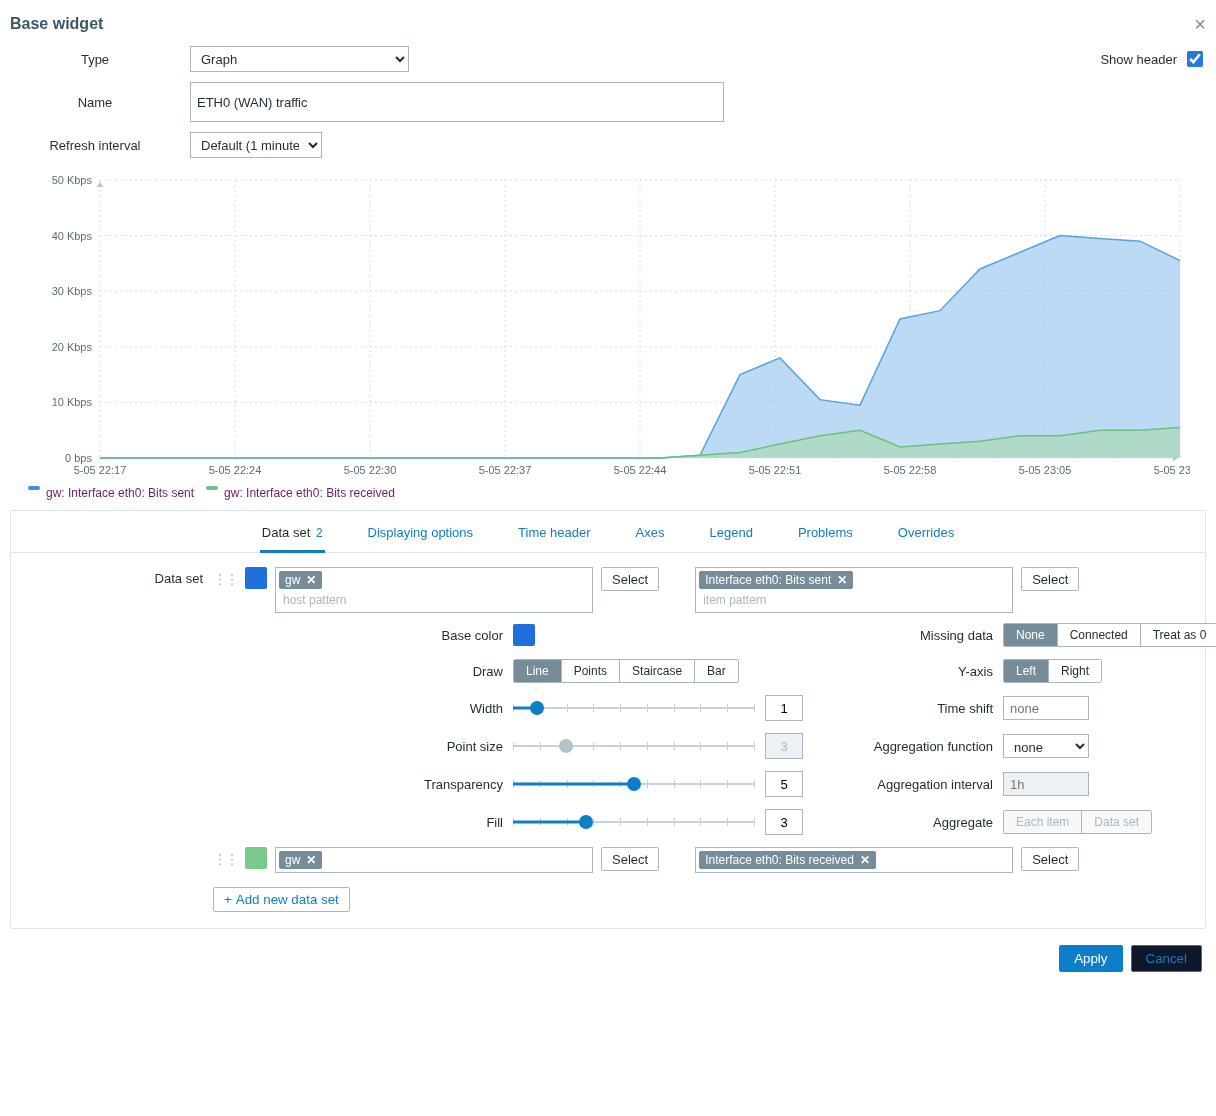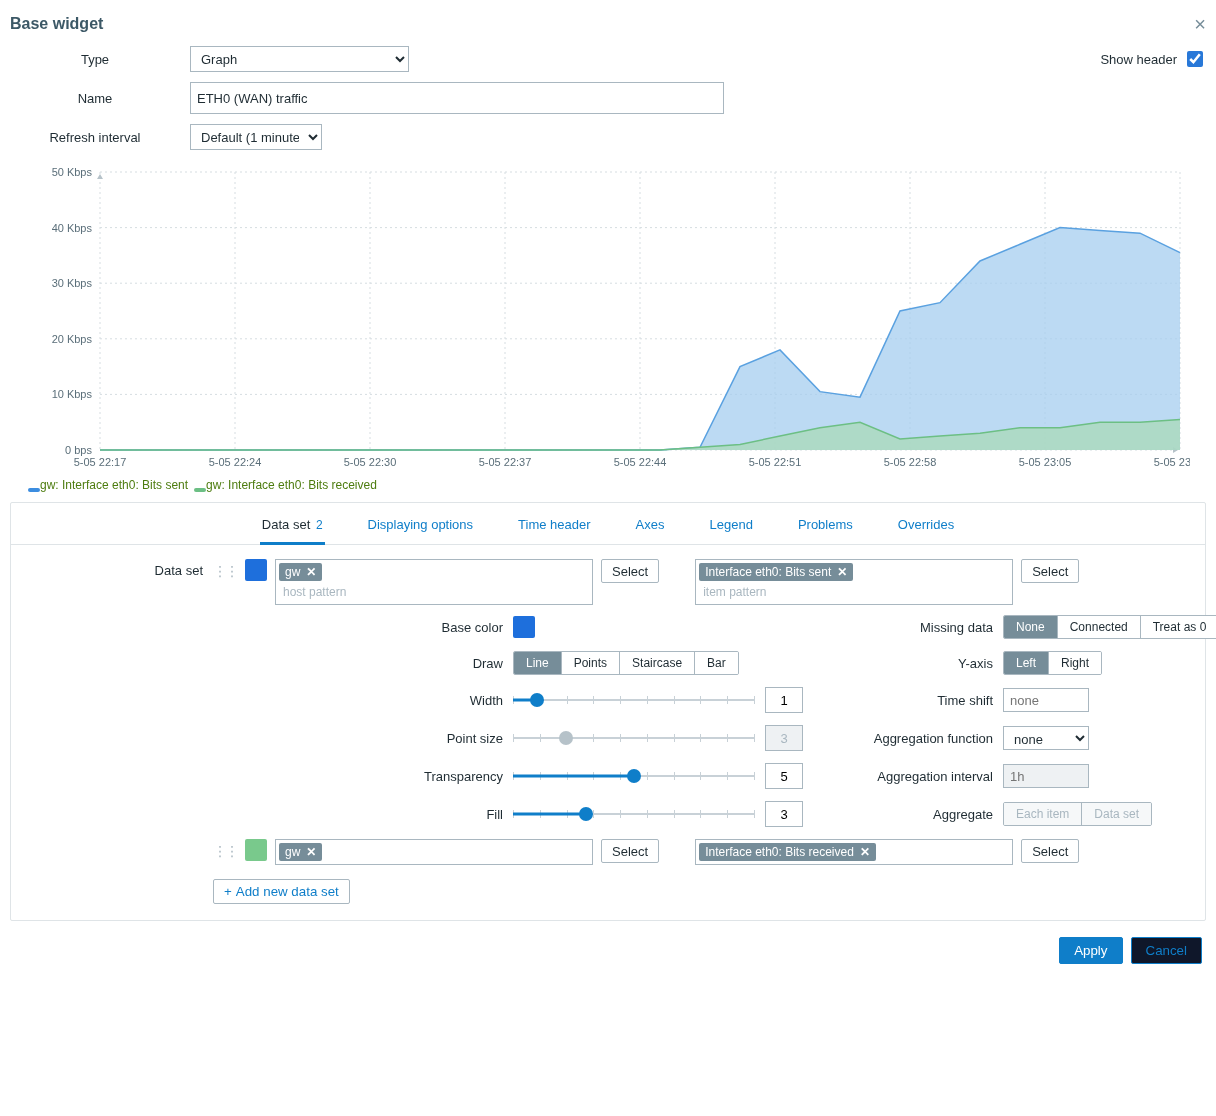--- a/index.html
+++ b/index.html
@@ -39,21 +39,21 @@
     text-align: center;
     padding-right: 10px;
     color: #1f2c33;
   }
   select, input[type="text"] {
     border: 1px solid #a9b7c0;
     background: #fff;
     padding: 4px 6px;
     font-size: 13px;
     color: #1f2c33;
-    height: 32px;
+    height: 40px;
   }
   select { height: 26px; }
   .wide-input { width: 534px; }
   .type-select { width: 219px; }
   .refresh-select { width: 132px; }
   .show-header-wrap {
     margin-left: auto;
     display: flex;
     align-items: center;
     gap: 6px;
@@ -64,25 +64,25 @@
   }
 
   
   .chart-wrap {
     position: relative;
     padding: 4px 0 0 0;
   }
   .chart-svg { display: block; }
   .chart-legend {
     display: flex;
-    gap: 0;
+    gap: 6px;
     font-size: 12px;
-    color: #4d7c0f;
+    color: #701a75;
     padding: 4px 0 10px 18px;
-    align-items: flex-end;
+    align-items: flex-start;
   }
   .legend-swatch {
     width: 12px; height: 4px;
     border-radius: 2px;
     display: inline-block;
   }
 
   
   .panel {
     border: 1px solid #dfe4e7;

